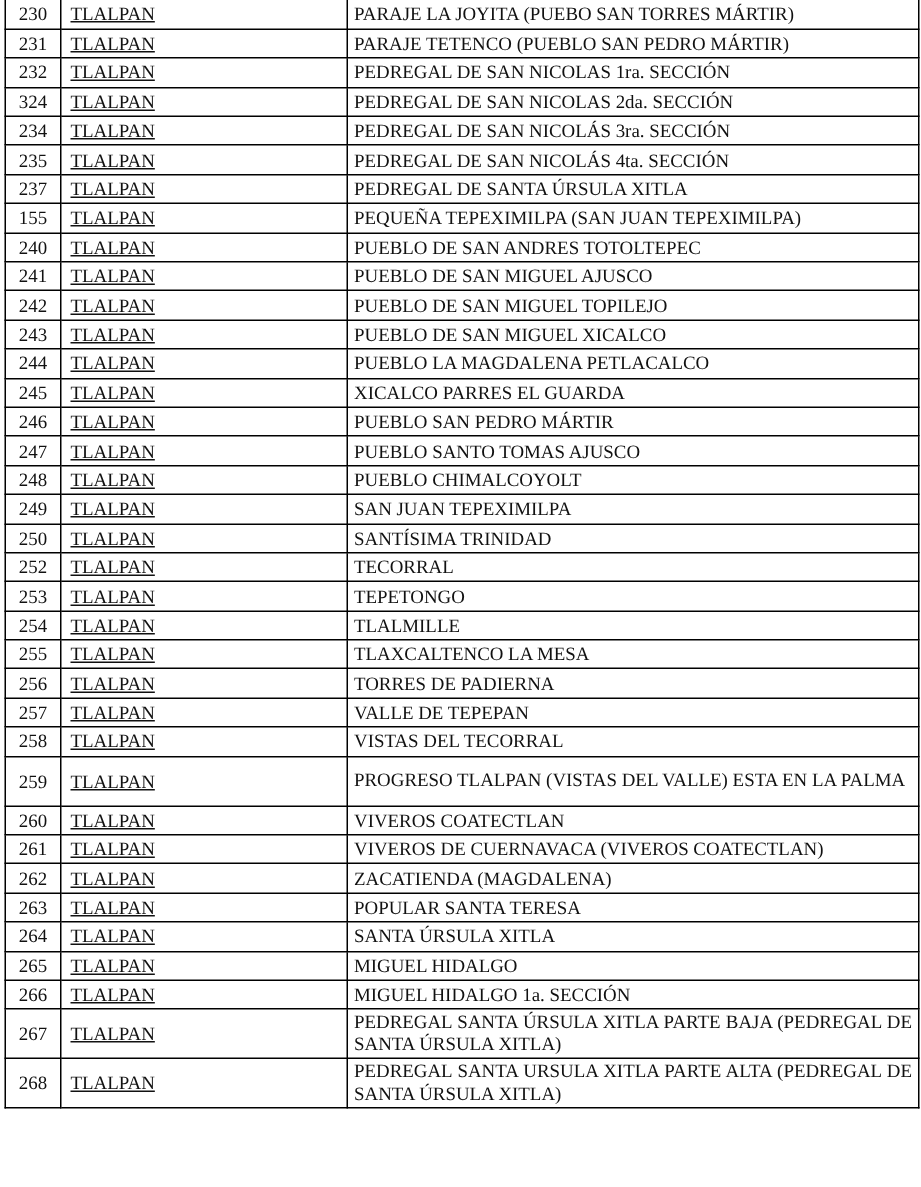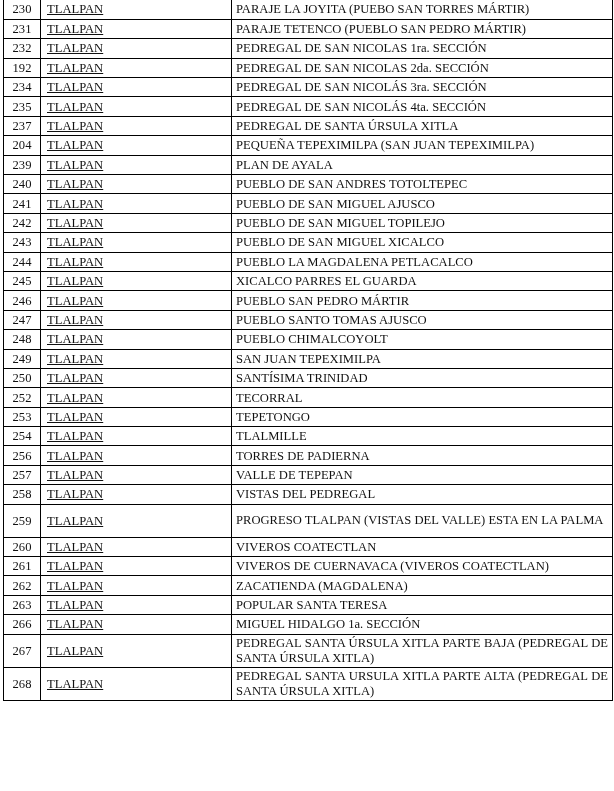--- a/index.html
+++ b/index.html
@@ -51,50 +51,45 @@
         <td class="num">231</td>
         <td class="del">TLALPAN</td>
         <td class="colonia">PARAJE TETENCO (PUEBLO SAN PEDRO MÁRTIR)</td>
       </tr>
       <tr>
         <td class="num">232</td>
         <td class="del">TLALPAN</td>
         <td class="colonia">PEDREGAL DE SAN NICOLAS 1ra. SECCIÓN</td>
       </tr>
       <tr>
-        <td class="num">192</td>
+        <td class="num">324</td>
         <td class="del">TLALPAN</td>
         <td class="colonia">PEDREGAL DE SAN NICOLAS 2da. SECCIÓN</td>
       </tr>
       <tr>
         <td class="num">234</td>
         <td class="del">TLALPAN</td>
         <td class="colonia">PEDREGAL DE SAN NICOLÁS 3ra. SECCIÓN</td>
       </tr>
       <tr>
         <td class="num">235</td>
         <td class="del">TLALPAN</td>
         <td class="colonia">PEDREGAL DE SAN NICOLÁS 4ta. SECCIÓN</td>
       </tr>
       <tr>
         <td class="num">237</td>
         <td class="del">TLALPAN</td>
         <td class="colonia">PEDREGAL DE SANTA ÚRSULA XITLA</td>
       </tr>
       <tr>
-        <td class="num">204</td>
+        <td class="num">155</td>
         <td class="del">TLALPAN</td>
         <td class="colonia">PEQUEÑA TEPEXIMILPA (SAN JUAN TEPEXIMILPA)</td>
       </tr>
       <tr>
-        <td class="num">239</td>
-        <td class="del">TLALPAN</td>
-        <td class="colonia">PLAN DE AYALA</td>
-      </tr>
-      <tr>
         <td class="num">240</td>
         <td class="del">TLALPAN</td>
         <td class="colonia">PUEBLO DE SAN ANDRES TOTOLTEPEC</td>
       </tr>
       <tr>
         <td class="num">241</td>
         <td class="del">TLALPAN</td>
         <td class="colonia">PUEBLO DE SAN MIGUEL AJUSCO</td>
       </tr>
       <tr>
@@ -151,33 +146,38 @@
         <td class="num">253</td>
         <td class="del">TLALPAN</td>
         <td class="colonia">TEPETONGO</td>
       </tr>
       <tr>
         <td class="num">254</td>
         <td class="del">TLALPAN</td>
         <td class="colonia">TLALMILLE</td>
       </tr>
       <tr>
+        <td class="num">255</td>
+        <td class="del">TLALPAN</td>
+        <td class="colonia">TLAXCALTENCO LA MESA</td>
+      </tr>
+      <tr>
         <td class="num">256</td>
         <td class="del">TLALPAN</td>
         <td class="colonia">TORRES DE PADIERNA</td>
       </tr>
       <tr>
         <td class="num">257</td>
         <td class="del">TLALPAN</td>
         <td class="colonia">VALLE DE TEPEPAN</td>
       </tr>
       <tr>
         <td class="num">258</td>
         <td class="del">TLALPAN</td>
-        <td class="colonia">VISTAS DEL PEDREGAL</td>
+        <td class="colonia">VISTAS DEL TECORRAL</td>
       </tr>
       <tr class="tall">
         <td class="num">259</td>
         <td class="del">TLALPAN</td>
         <td class="colonia">PROGRESO TLALPAN (VISTAS DEL VALLE) ESTA EN LA PALMA</td>
       </tr>
       <tr>
         <td class="num">260</td>
         <td class="del">TLALPAN</td>
         <td class="colonia">VIVEROS COATECTLAN</td>
@@ -189,20 +189,30 @@
       </tr>
       <tr>
         <td class="num">262</td>
         <td class="del">TLALPAN</td>
         <td class="colonia">ZACATIENDA (MAGDALENA)</td>
       </tr>
       <tr>
         <td class="num">263</td>
         <td class="del">TLALPAN</td>
         <td class="colonia">POPULAR SANTA TERESA</td>
+      </tr>
+      <tr>
+        <td class="num">264</td>
+        <td class="del">TLALPAN</td>
+        <td class="colonia">SANTA ÚRSULA XITLA</td>
+      </tr>
+      <tr>
+        <td class="num">265</td>
+        <td class="del">TLALPAN</td>
+        <td class="colonia">MIGUEL HIDALGO</td>
       </tr>
       <tr>
         <td class="num">266</td>
         <td class="del">TLALPAN</td>
         <td class="colonia">MIGUEL HIDALGO 1a. SECCIÓN</td>
       </tr>
       <tr class="tall">
         <td class="num">267</td>
         <td class="del">TLALPAN</td>
         <td class="colonia">PEDREGAL SANTA ÚRSULA XITLA PARTE BAJA (PEDREGAL DE SANTA ÚRSULA XITLA)</td>

